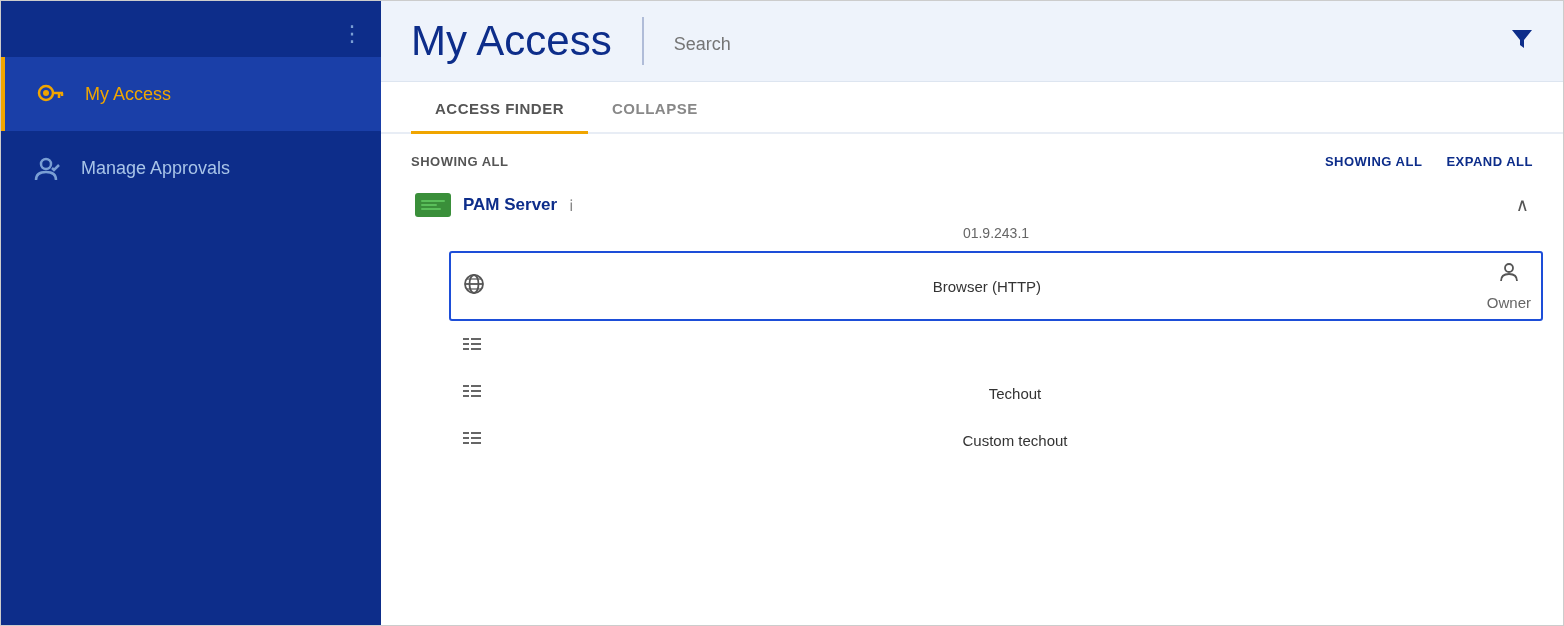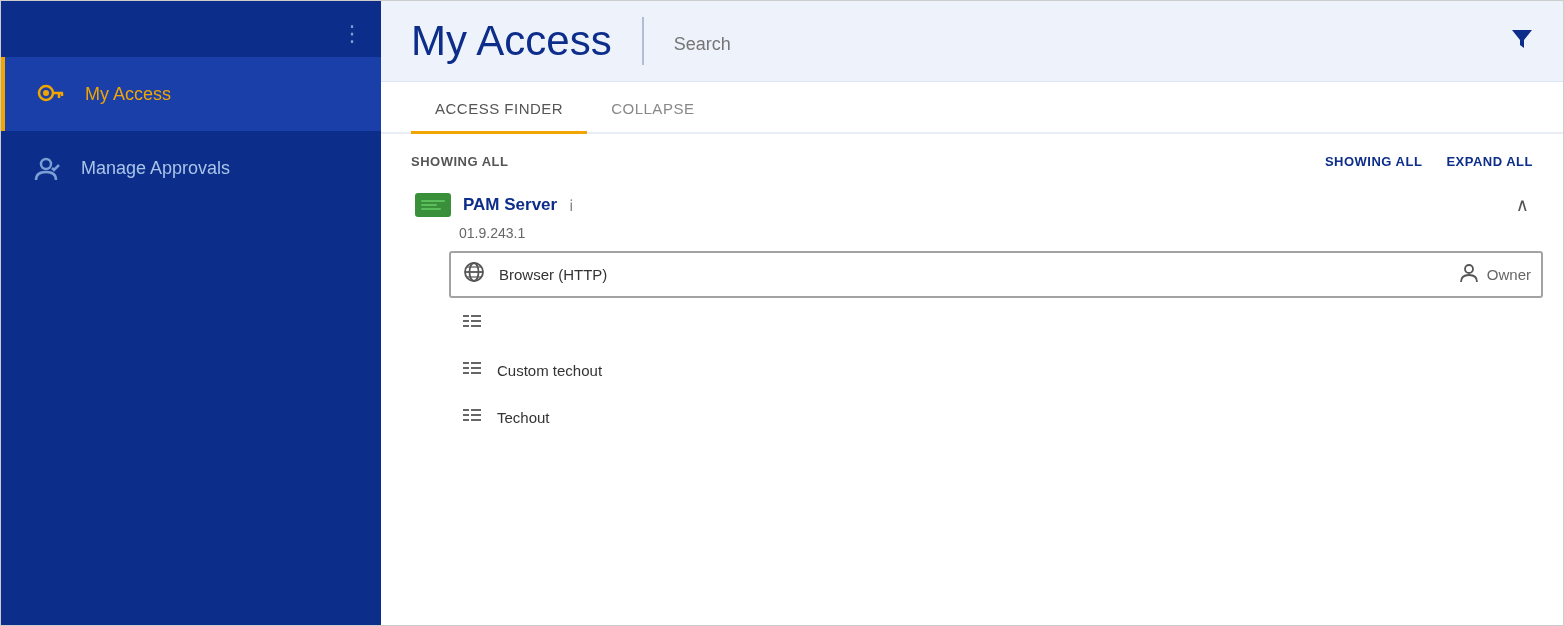--- a/index.html
+++ b/index.html
@@ -154,37 +154,38 @@
       display: flex;
       align-items: flex-end;
       padding: 0 30px;
       border-bottom: 2px solid #e8edf5;
       background: white;
     }
 
     .tab {
       padding: 18px 24px 14px 24px;
       font-size: 15px;
-      font-weight: 400;
+      font-weight: 700;
       letter-spacing: 0.5px;
       cursor: pointer;
       color: #888;
       border-bottom: 3px solid transparent;
       margin-bottom: -2px;
     }
 
     .tab.active {
       color: #555;
       border-bottom: 3px solid #f0a500;
     }
 
     .content-area {
       flex: 1;
       padding: 20px 30px;
       overflow-y: auto;
+      text-align: center;
     }
 
     .showing-header {
       display: flex;
       align-items: center;
       justify-content: space-between;
       margin-bottom: 16px;
     }
 
     .showing-label {
@@ -262,21 +263,21 @@
     }
 
     .access-item {
       display: flex;
       align-items: center;
       padding: 10px 0;
       gap: 12px;
     }
 
     .access-item.highlighted {
-      border: 2px solid #a3a3a3;
+      border: 2px solid #1d4ed8;
       padding: 8px 10px;
       border-radius: 3px;
       margin: 2px -10px;
     }
 
     .access-type-icon {
       color: #555;
       font-size: 18px;
       width: 26px;
       text-align: center;
@@ -287,20 +288,21 @@
       color: #333;
       flex: 1;
     }
 
     .access-role {
       display: flex;
       align-items: center;
       gap: 8px;
       color: #666;
       font-size: 15px;
+      flex-direction: column;
     }
 
     .role-icon {
       font-size: 18px;
       color: #555;
     }
   </style>
 </head>
 <body>
 
@@ -428,34 +430,34 @@
             <span class="access-type-icon">
               <svg width="22" height="22" viewBox="0 0 22 22" fill="none" xmlns="http://www.w3.org/2000/svg">
                 <line x1="2" y1="6" x2="8" y2="6" stroke="#555" stroke-width="1.8"></line>
                 <line x1="2" y1="11" x2="8" y2="11" stroke="#555" stroke-width="1.8"></line>
                 <line x1="2" y1="16" x2="8" y2="16" stroke="#555" stroke-width="1.8"></line>
                 <line x1="10" y1="6" x2="20" y2="6" stroke="#555" stroke-width="1.8"></line>
                 <line x1="10" y1="11" x2="20" y2="11" stroke="#555" stroke-width="1.8"></line>
                 <line x1="10" y1="16" x2="20" y2="16" stroke="#555" stroke-width="1.8"></line>
               </svg>
             </span>
-            <span class="access-name">Custom techout</span>
+            <span class="access-name">Techout</span>
           </div>
 
           <div class="access-item">
             <span class="access-type-icon">
               <svg width="22" height="22" viewBox="0 0 22 22" fill="none" xmlns="http://www.w3.org/2000/svg">
                 <line x1="2" y1="6" x2="8" y2="6" stroke="#555" stroke-width="1.8"></line>
                 <line x1="2" y1="11" x2="8" y2="11" stroke="#555" stroke-width="1.8"></line>
                 <line x1="2" y1="16" x2="8" y2="16" stroke="#555" stroke-width="1.8"></line>
                 <line x1="10" y1="6" x2="20" y2="6" stroke="#555" stroke-width="1.8"></line>
                 <line x1="10" y1="11" x2="20" y2="11" stroke="#555" stroke-width="1.8"></line>
                 <line x1="10" y1="16" x2="20" y2="16" stroke="#555" stroke-width="1.8"></line>
               </svg>
             </span>
-            <span class="access-name">Techout</span>
+            <span class="access-name">Custom techout</span>
           </div>
 
         </div>
       </div>
     </div>
   </div>
 </div>
 
 </body></html>

